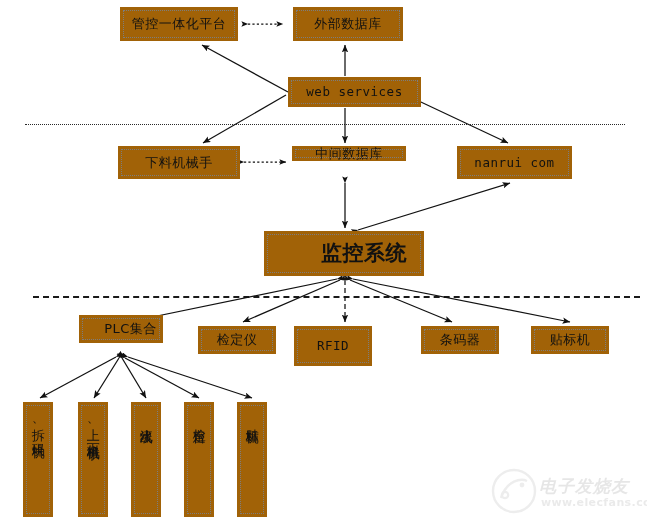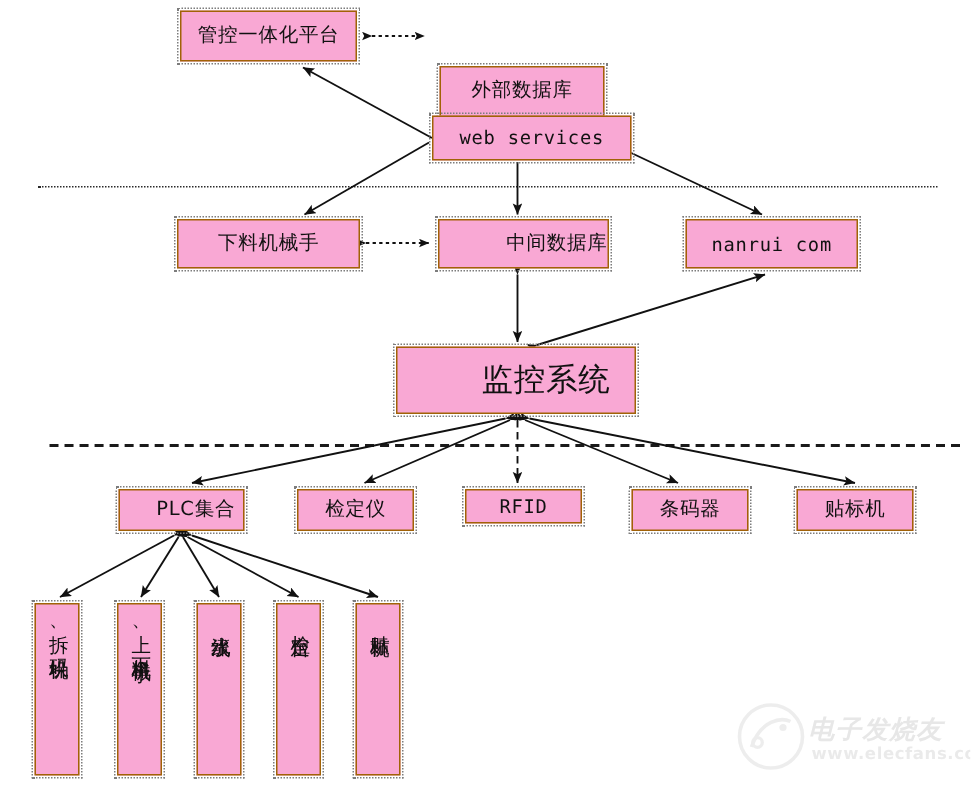--- a/index.html
+++ b/index.html
@@ -12,22 +12,22 @@
     width: 647px;
     height: 526px;
     background: #ffffff;
     overflow: hidden;
     font-family: "Liberation Serif", "DejaVu Serif", serif;
   }
   
   .node {
     position: absolute;
     box-sizing: border-box;
-    background: #f9a8d4;
-    border: 1px solid #a16207;
+    background: #a16207;
+    border: 6px solid #a16207;
     display: flex;
     align-items: center;
     justify-content: center;
     text-align: center;
     color: #111111;
     z-index: 3;
   }
   
   .node::after {
     content: "";
@@ -37,21 +37,21 @@
     pointer-events: none;
   }
   .node .lbl {
     display: block;
     line-height: 1.05;
     letter-spacing: 0.5px;
     white-space: nowrap;
   }
   .cn   { font-family: "DejaVu Sans", "Liberation Sans", sans-serif; font-size: 13px; }
   .mono { font-family: "DejaVu Sans Mono", "Liberation Mono", monospace; font-size: 12.5px; letter-spacing: 1px; }
-  .big  { font-family: "DejaVu Sans", "Liberation Sans", sans-serif; font-size: 21px; font-weight: 400; letter-spacing: 2px; margin-left: 40px; }
+  .big  { font-family: "DejaVu Sans", "Liberation Sans", sans-serif; font-size: 21px; font-weight: 700; letter-spacing: 2px; margin-left: 40px; }
 
   
   .vert .lbl {
     writing-mode: vertical-rl;
     text-orientation: upright;
     white-space: normal;
     font-family: "DejaVu Sans", "Liberation Sans", sans-serif;
     font-size: 13px;
     line-height: 1.18;
     letter-spacing: 1px;
@@ -208,45 +208,45 @@
     </g>
   </svg>
 
   <div class="rule rule-dotted" style="left:25px; top:124px; width:600px;"></div>
   <div class="rule rule-dashed" style="left:33px; top:296px; width:607px;"></div>
 
   <div id="node-layer">
       <div class="node" style="left: 120px; top: 7px; width: 118px; height: 34px;">
         <span class="lbl cn">管控一体化平台</span>
       </div>
-      <div class="node" style="left: 293px; top: 7px; width: 110px; height: 34px; margin-top: 37px;">
+      <div class="node" style="left: 293px; top: 7px; width: 110px; height: 34px;">
         <span class="lbl cn">外部数据库</span>
       </div>
       <div class="node" style="left: 288px; top: 77px; width: 133px; height: 30px;">
         <span class="lbl mono">web services</span>
       </div>
       <div class="node" style="left: 118px; top: 146px; width: 122px; height: 33px;">
         <span class="lbl cn">下料机械手</span>
       </div>
-      <div class="node" style="left: 292px; top: 146px; width: 114px; height: 33px; justify-content: flex-end;">
+      <div class="node" style="left: 292px; top: 146px; width: 114px; height: 15px;">
         <span class="lbl cn">中间数据库</span>
       </div>
       <div class="node" style="left: 457px; top: 146px; width: 115px; height: 33px; justify-content: center;">
         <span class="lbl mono">nanrui com</span>
       </div>
       <div class="node" style="left: 264px; top: 231px; width: 160px; height: 45px;">
         <span class="lbl big">监控系统</span>
       </div>
-      <div class="node" style="left: 79px; top: 326px; width: 84px; height: 28px; padding-left: 19px;">
+      <div class="node" style="left: 79px; top: 315px; width: 84px; height: 28px; padding-left: 19px;">
         <span class="lbl cn">PLC集合</span>
       </div>
       <div class="node" style="left: 198px; top: 326px; width: 78px; height: 28px; text-align: right;">
         <span class="lbl cn">检定仪</span>
       </div>
-      <div class="node" style="left: 310px; top: 326px; width: 78px; height: 23px;">
+      <div class="node" style="left: 294px; top: 326px; width: 78px; height: 40px;">
         <span class="lbl mono">RFID</span>
       </div>
       <div class="node" style="left: 421px; top: 326px; width: 78px; height: 28px;">
         <span class="lbl cn">条码器</span>
       </div>
       <div class="node" style="left: 531px; top: 326px; width: 78px; height: 28px;">
         <span class="lbl cn">贴标机</span>
       </div>
       <div class="node vert" style="left: 23px; top: 402px; width: 30px; height: 115px;">
         <span class="lbl ">拆、码垛机</span>

